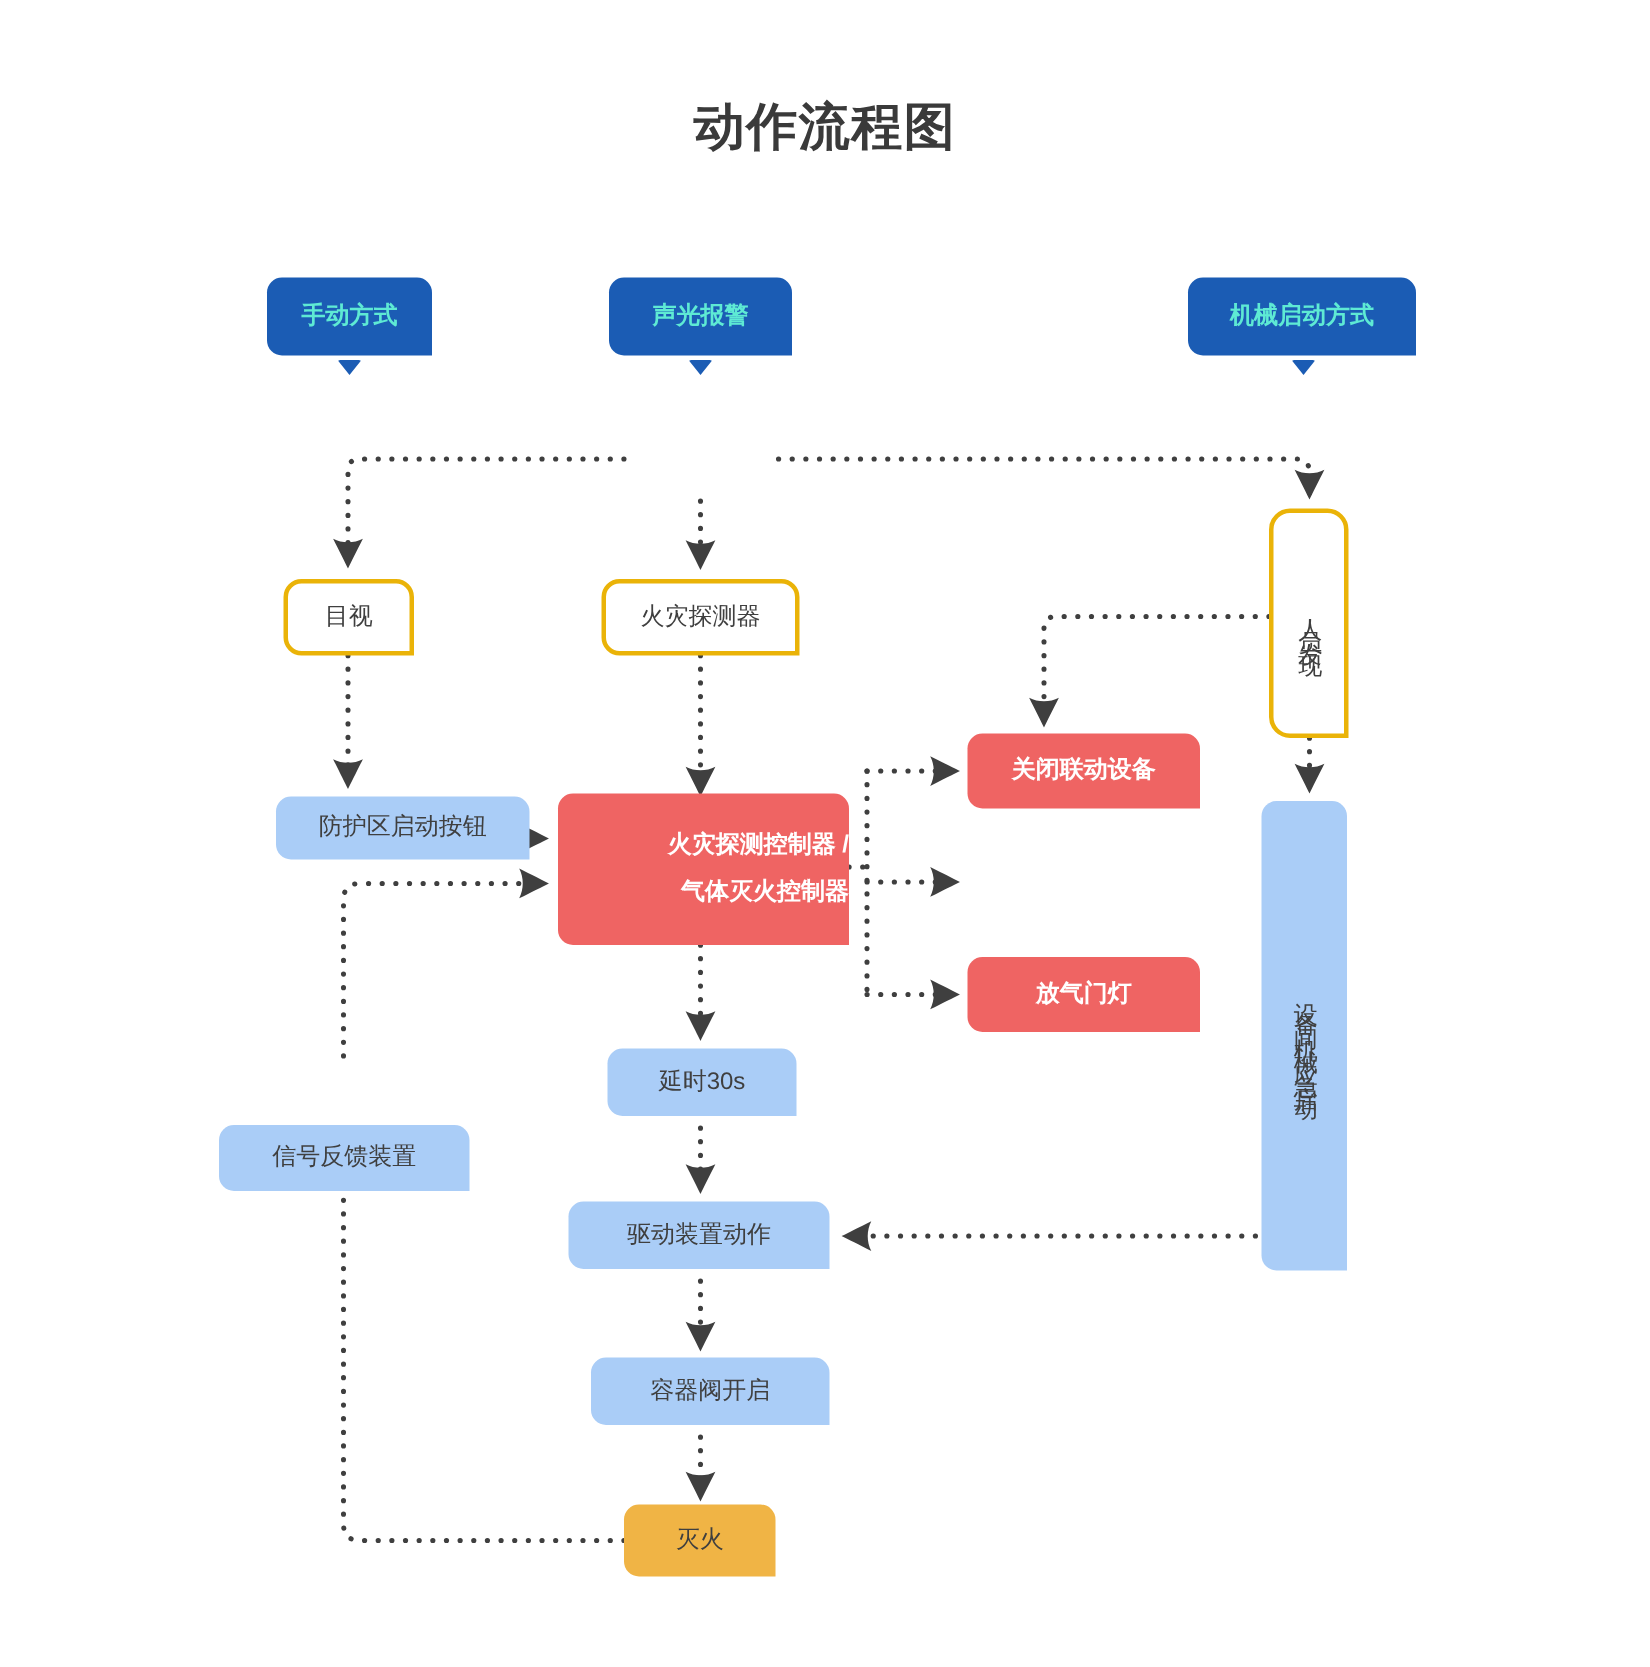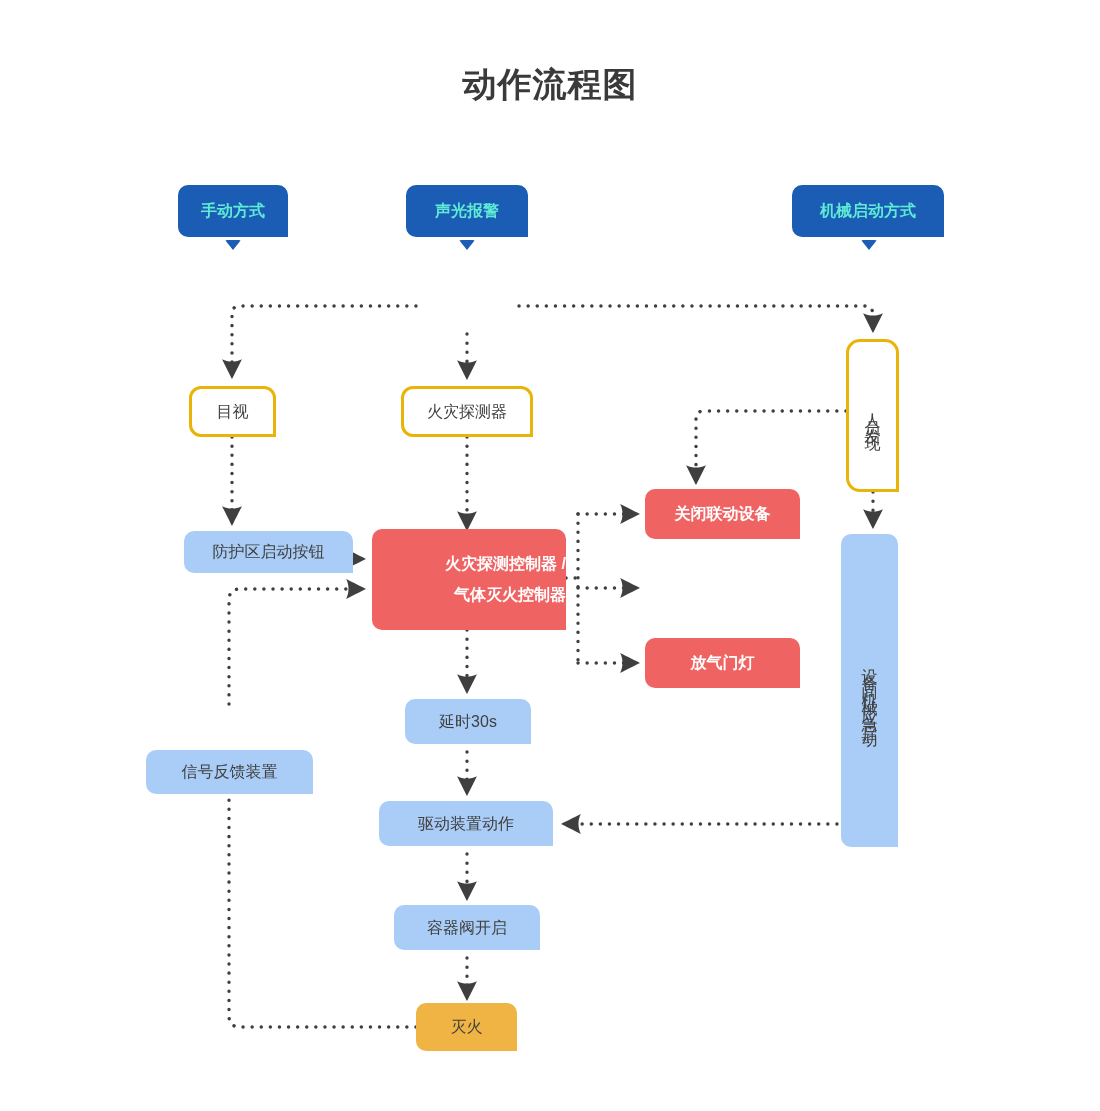--- a/index.html
+++ b/index.html
@@ -177,21 +177,21 @@
   </div>
 
   <div class="node light" style="left:405px; top:699px; width:126px; height:45px;">
     <span>延时30s</span>
   </div>
 
   <div class="node light" style="left:379px; top:801px; width:174px; height:45px;">
     <span>驱动装置动作</span>
   </div>
 
-  <div class="node light" style="left:394px; top:905px; width:146px; height:45px;">
+  <div class="node light" style="left:394px; top:905px; width:159px; height:45px;">
     <span>容器阀开启</span>
   </div>
 
   <div class="node amber" style="left:416px; top:1003px; width:101px; height:48px;">
     <span>灭火</span>
   </div>
 
 </div>
 
 </body></html>

